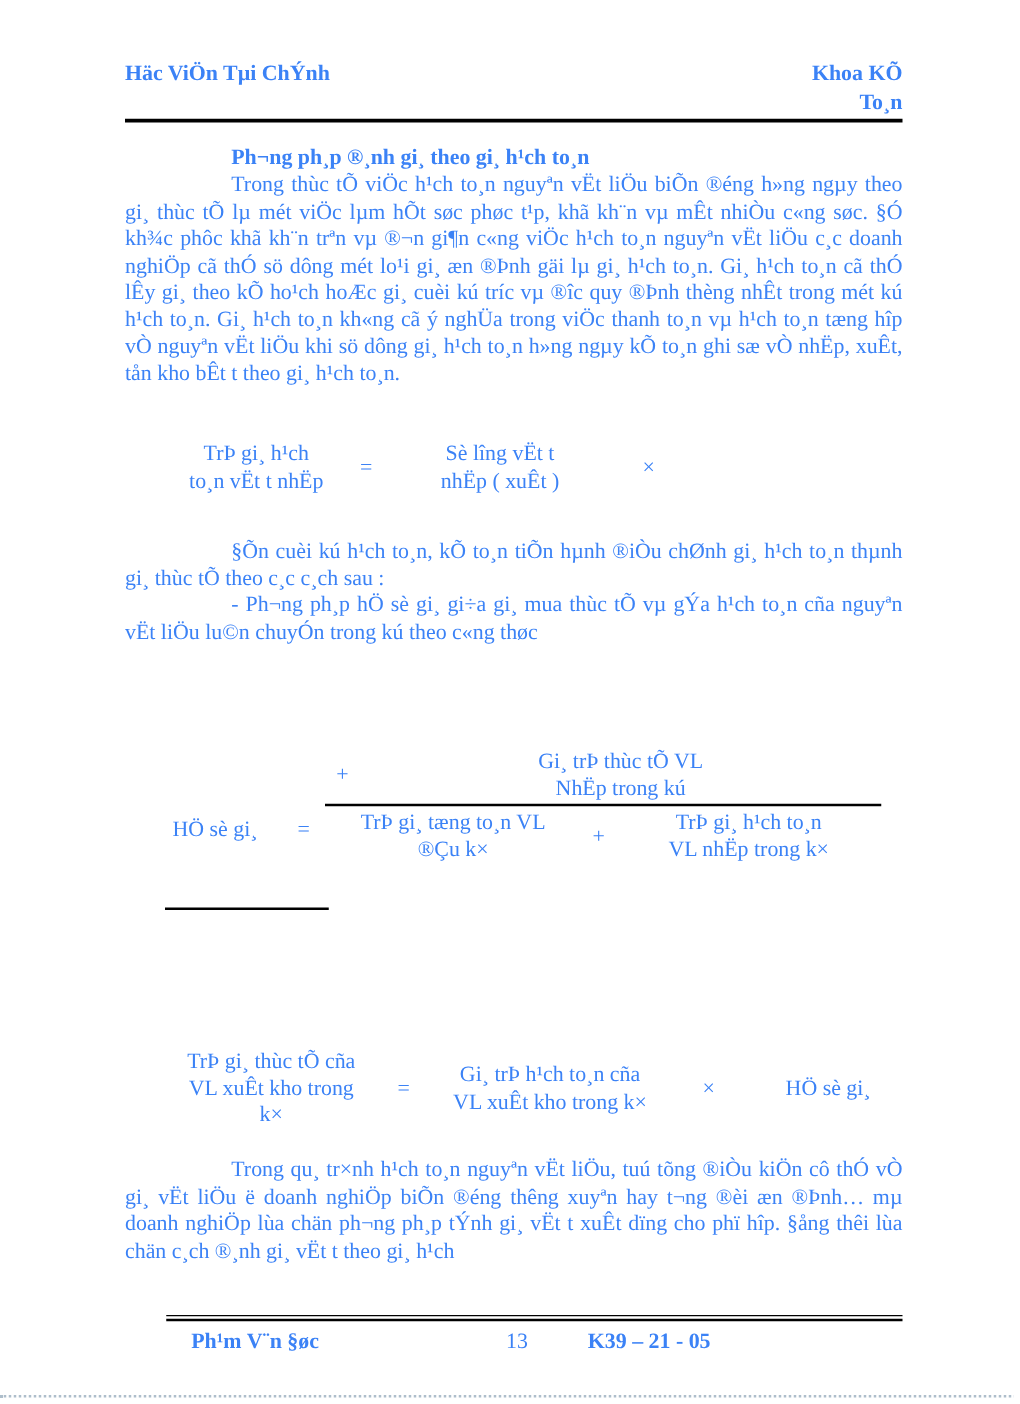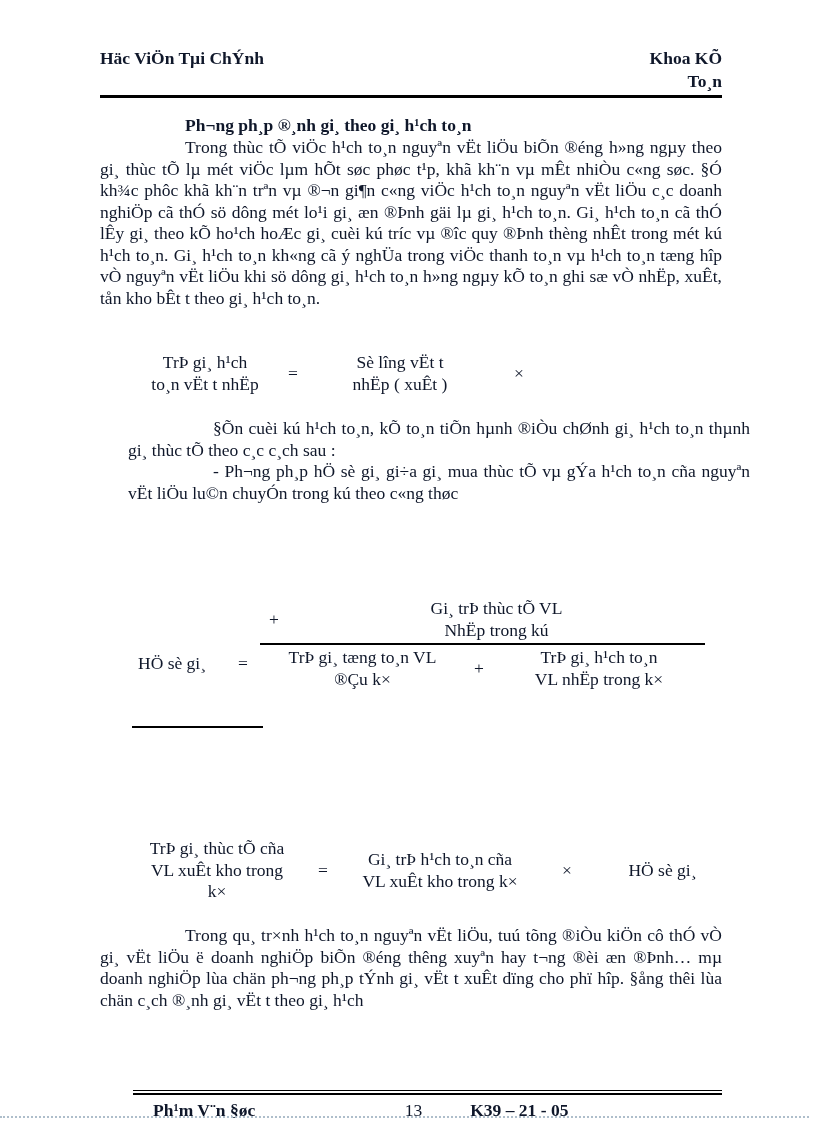--- a/index.html
+++ b/index.html
@@ -1,18 +1,18 @@
 <!DOCTYPE html>
 <html><head>
 <meta charset="utf-8">
 <style>
   html,body{margin:0;padding:0;background:#ffffff;}
   .page{
     position:relative;width:811px;height:1123px;background:#fff;overflow:hidden;
-    font-family:"Liberation Serif","DejaVu Serif",serif;color:#0f172a;
+    font-family:"Liberation Serif","DejaVu Serif",serif;color:#3b82f6;
     font-size:17.5px;line-height:21.5px;
   }
   .abs{position:absolute;}
   
   .hdr{left:100px;top:48px;width:622px;border-bottom:3px solid #000;padding-bottom:3px;}
   .hdr-row1{display:flex;justify-content:space-between;font-weight:bold;}
   .hdr-row2{text-align:right;font-weight:bold;margin-top:1px;}
   
   .para{left:100px;width:622px;text-align:justify;text-indent:85px;}
   .doc-title{left:185px;width:540px;font-weight:bold;}
@@ -20,21 +20,21 @@
   .fcell{text-align:center;white-space:pre-line;}
   .fop{text-align:center;}
   
   .frac-row{display:flex;align-items:center;}
   .frac-l{width:205px;text-align:center;white-space:pre-line;}
   .frac-plus{width:28px;text-align:center;}
   .frac-r{flex:1;text-align:center;white-space:pre-line;}
   .frac-bar{border-top:2px solid #000;margin:2px 0;}
   .stray-line{border-top:2px solid #000;}
   
-  .ftr{left:133px;top:1090px;width:589px;font-family:Liberation Serif, serif;}
+  .ftr{left:133px;top:1052px;width:589px;font-family:Liberation Serif, serif;}
   .ftr-rule{height:2px;border-top:1px solid #000;border-bottom:2px solid #000;}
   .ftr-row{display:flex;margin-top:5px;}
   .ftr-left{flex:1;font-weight:bold;padding-left:20px;}
   .ftr-center{flex:0 0 auto;}
   .ftr-right{flex:1;text-align:left;font-weight:bold;margin-left:48px;}
   .bottom-dotted{left:0;top:1116px;width:816px;border-top:2px dotted #aebecb;}
 </style>
 </head>
 <body>
 
@@ -54,21 +54,21 @@
 
   <div class="abs" style="left:100px;top:352px;width:622px;height:50px;">
     <div class="abs fcell" style="left:15px;top:0;width:180px;">TrÞ gi¸ h¹ch
 to¸n vËt t  nhËp</div>
     <div class="abs fop" style="left:183px;top:11px;width:20px;">=</div>
     <div class="abs fcell" style="left:210px;top:0;width:180px;">Sè lîng  vËt t
 nhËp ( xuÊt )</div>
     <div class="abs fop" style="left:409px;top:11px;width:20px;">×</div>
   </div>
 
-  <div class="abs" style="left:100px;top:418px;width:622px;margin-left:28px;">
+  <div class="abs" style="left:100px;top:430px;width:622px;">
     <div class="para" style="position:static;">§Õn cuèi kú h¹ch to¸n, kÕ to¸n tiÕn hµnh ®iÒu chØnh gi¸ h¹ch to¸n thµnh gi¸ thùc tÕ theo c¸c c¸ch sau :</div>
     <div class="para" style="position:static;">- Ph¬ng  ph¸p hÖ sè gi¸ gi÷a gi¸ mua thùc tÕ vµ gÝa h¹ch to¸n cña nguyªn vËt liÖu lu©n chuyÓn trong kú theo c«ng thøc</div>
   </div>
 
   <div class="abs" style="left:100px;top:598px;width:622px;height:140px;">
     <div class="abs" style="left:38px;top:55px;">HÖ sè gi¸</div>
     <div class="abs fop" style="left:133px;top:55px;width:20px;">=</div>
     <div class="abs" style="left:160px;top:0;width:445px;">
       <div class="frac-row">
         <div class="frac-plus">+</div>

